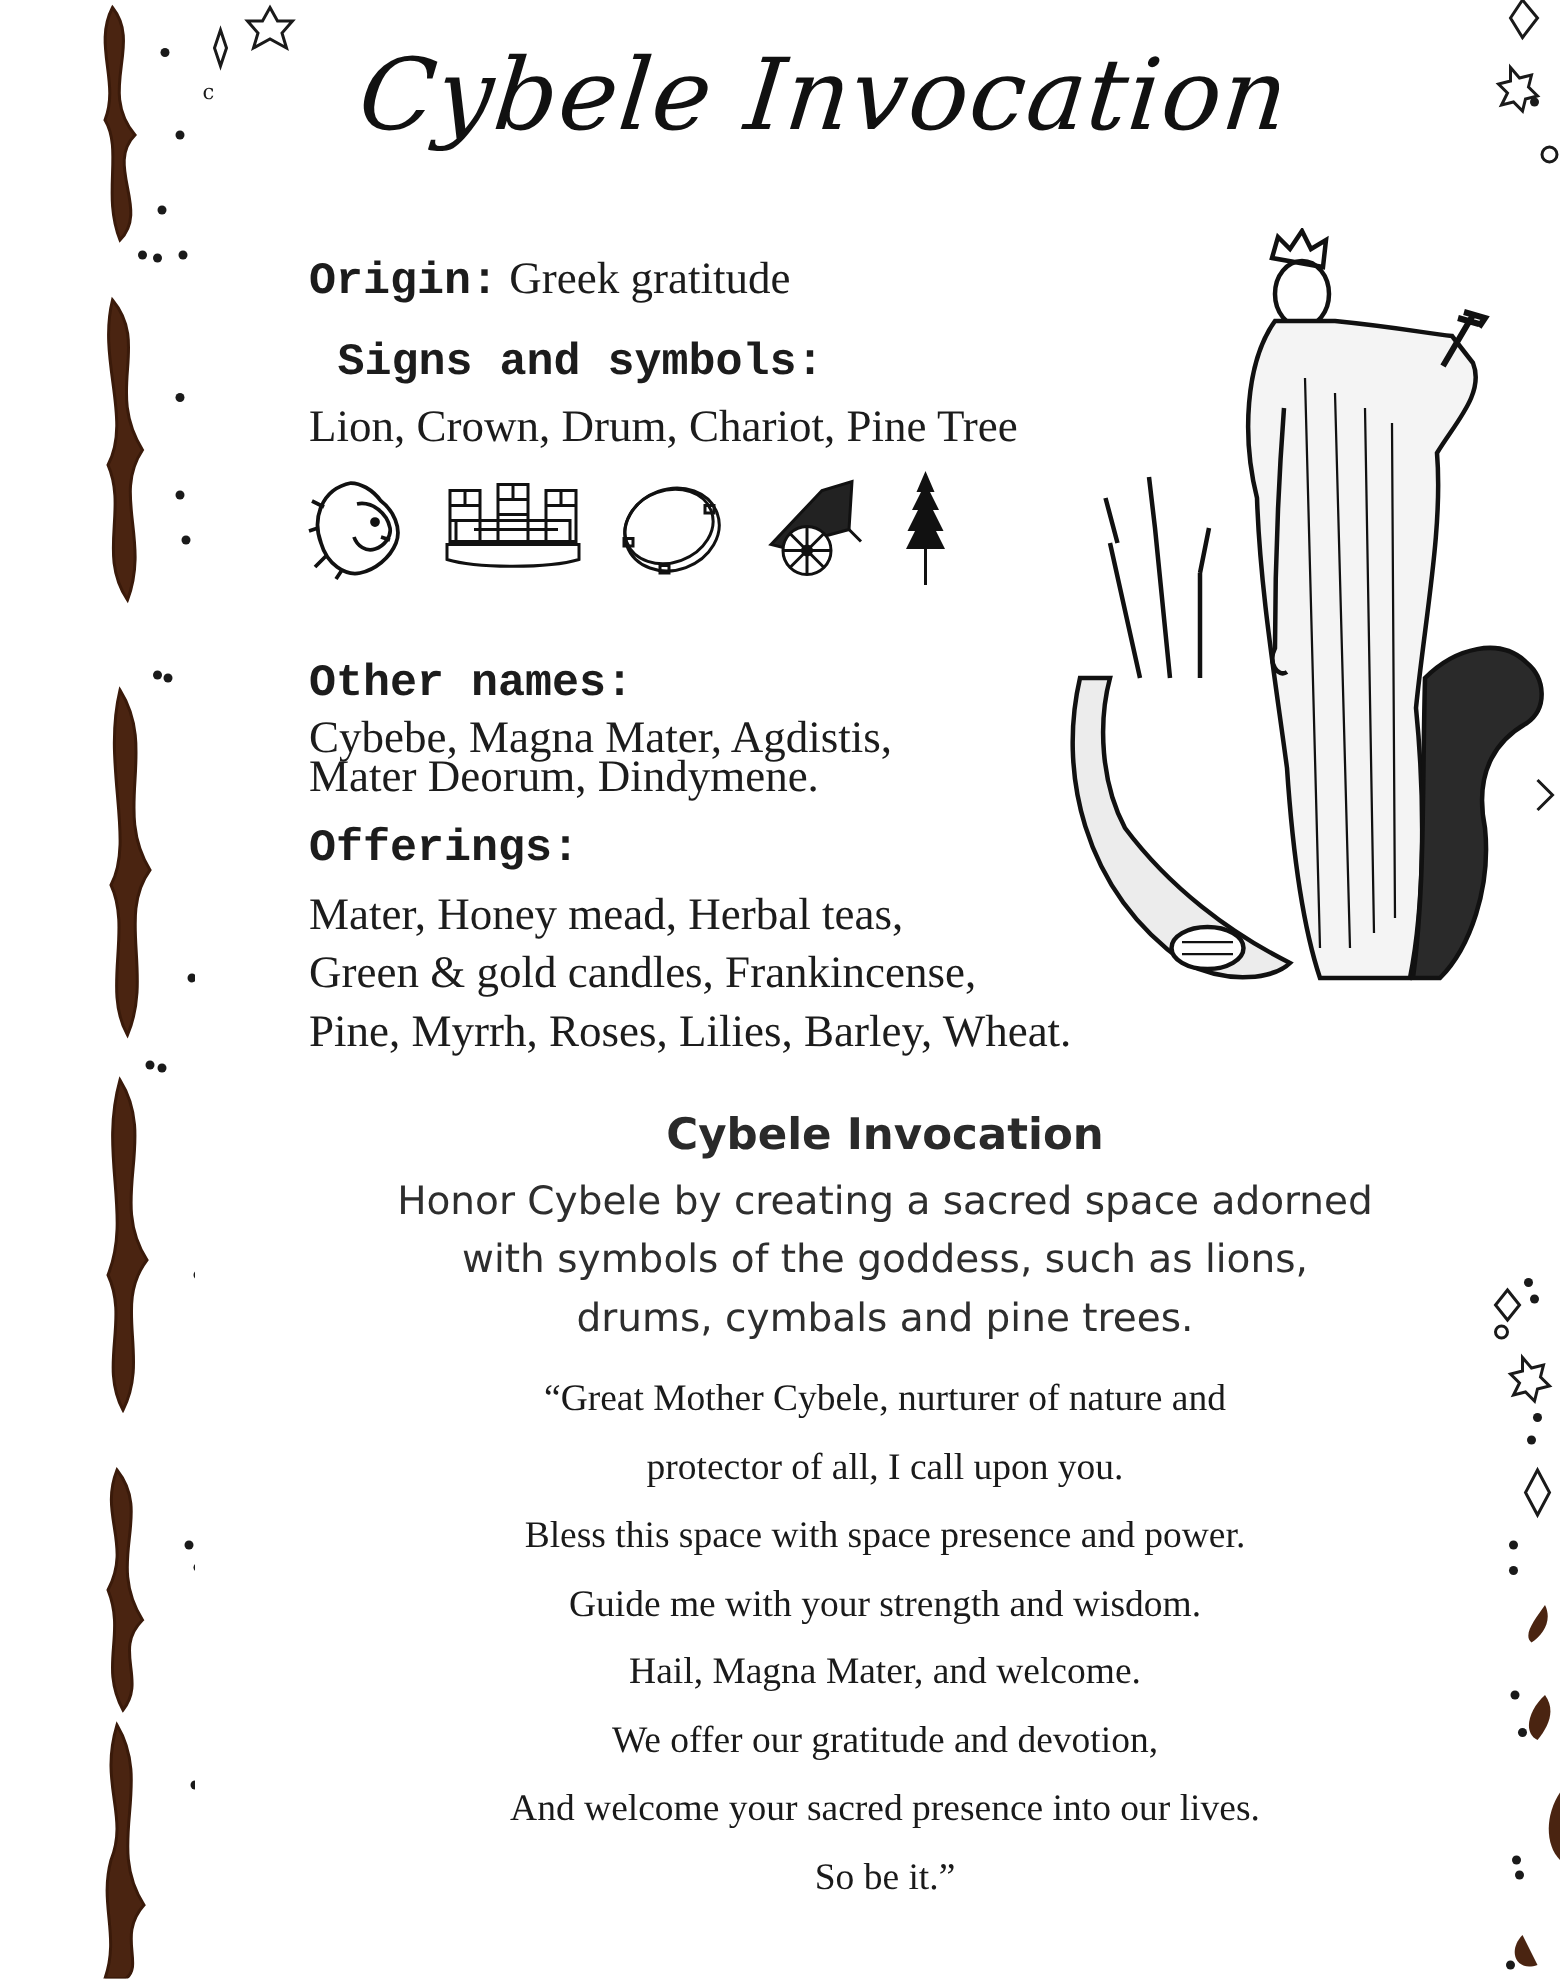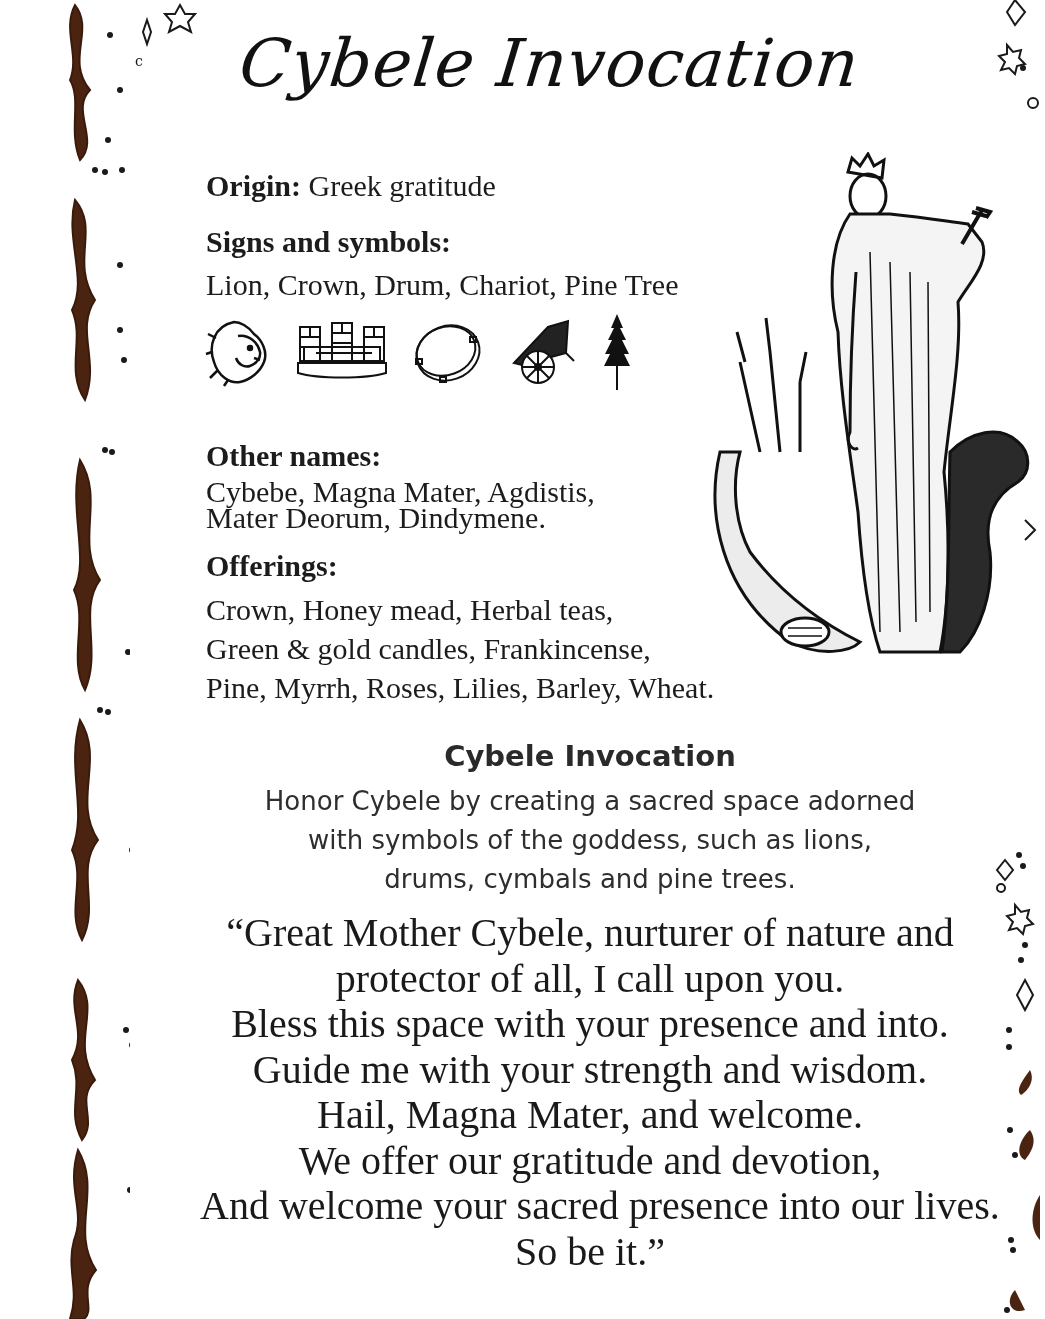--- a/index.html
+++ b/index.html
@@ -12,40 +12,40 @@
   
   .vine { position: absolute; left: 60px; top: 0; width: 70px; height: 1319px; }
   .deco-right { position: absolute; right: 0; top: 0; width: 60px; height: 1319px; }
 
   .title {
     position: absolute; left: 240px; top: 14px; width: 720px;
     font-family: "DejaVu Serif", serif; font-style: italic;
     font-size: 66px; line-height: 100px; letter-spacing: 1px;
     color: #111; transform: skewX(-6deg);
   }
-  .field-label { font-weight: bold; }
+  .field-label { font-weight: bold; font-family: Liberation Mono, monospace; }
   .line { position: absolute; left: 206px; font-size: 30px; line-height: 36px; white-space: nowrap; color: #1c1c1c; }
 
   .symbols { position: absolute; left: 204px; top: 312px; height: 80px; display: flex; align-items: center; gap: 22px; }
   .symbols svg { display: block; }
 
   .illustration { position: absolute; left: 700px; top: 152px; width: 345px; height: 520px; }
 
   .inv-heading {
     position: absolute; left: 200px; width: 780px; top: 736px; text-align: center;
     font-family: "DejaVu Sans", sans-serif; font-size: 29px; font-weight: bold; color: #2a2a2a;
     line-height: 40px;
   }
   .inv-desc {
     position: absolute; left: 200px; width: 780px; top: 782px; text-align: center;
     font-family: "DejaVu Sans", sans-serif; font-size: 26px; line-height: 39px; color: #2e2e2e;
   }
   .prayer {
     position: absolute; left: 200px; width: 780px; top: 910px; text-align: center;
-    font-size: 40px; line-height: 45.5px; color: #1a1a1a;
+    font-size: 25px; line-height: 45.5px; color: #1a1a1a;
   }
   .prayer div { white-space: nowrap; }
 </style>
 </head>
 <body>
 
 <svg class="vine" viewBox="0 0 70 1319" preserveAspectRatio="none">
   <g fill="#4a2411" stroke="#3a1a0a" stroke-width="2">
     <path d="M15 5 C35 30 5 60 30 90 C10 110 40 140 20 160 C8 130 22 100 10 80 C20 55 2 30 15 5 Z"></path>
     <path d="M15 200 C40 230 10 260 35 300 C15 330 40 360 25 400 C5 370 25 340 12 310 C28 280 5 240 15 200 Z"></path>
@@ -124,21 +124,21 @@
     <path d="M30 1290 C20 1300 25 1315 40 1310 Z"></path>
   </g>
 </svg>
 
 <div class="title">Cybele Invocation</div>
 
 <div class="line" style="top:168px;">
   <span class="field-label">Origin:</span>
   <span>Greek gratitude</span>
 </div>
-<div class="line field-label" style="top:224px;">Signs and symbols:</div>
+<div class="line field-label" style="top:224px;margin-left:19px;">Signs and symbols:</div>
 <div class="line" style="top:267px;">Lion, Crown, Drum, Chariot, Pine Tree</div>
 
 <div class="symbols">
   <svg width="70" height="72" viewBox="0 0 70 72">
     <g fill="none" stroke="#111" stroke-width="2.5">
       <path d="M30 6 C10 10 4 30 10 46 C14 60 26 68 36 66 C46 64 56 56 60 46 C64 36 58 24 50 18 C44 10 36 6 30 6 Z"></path>
       <path d="M34 20 C44 18 54 26 56 36 C57 42 52 48 46 50 C40 52 34 48 32 42"></path>
       <path d="M12 22 L4 18 M8 36 L2 38 M14 54 L6 62 M24 64 L20 70"></path>
       <circle cx="46" cy="32" r="2" fill="#111"></circle>
       <path d="M50 42 L56 44"></path>
@@ -176,21 +176,21 @@
     <path d="M15 2 L21 16 L18 16 L24 28 L20 28 L27 42 L22 42 L28 54 L2 54 L8 42 L3 42 L10 28 L6 28 L12 16 L9 16 Z" fill="#111"></path>
     <rect x="14" y="54" width="2" height="24" fill="#111"></rect>
   </svg>
 </div>
 
 <div class="line field-label" style="top:408px;margin-top:30px;">Other names:</div>
 <div class="line" style="top:474px;">Cybebe, Magna Mater, Agdistis,</div>
 <div class="line" style="top:500px;">Mater Deorum, Dindymene.</div>
 
 <div class="line field-label" style="top:548px;">Offerings:</div>
-<div class="line" style="top:592px;">Crown, Honey mead, Herbal teas,</div>
+<div class="line" style="top:592px;">Mater, Honey mead, Herbal teas,</div>
 <div class="line" style="top:631px;">Green &amp; gold candles, Frankincense,</div>
 <div class="line" style="top:670px;">Pine, Myrrh, Roses, Lilies, Barley, Wheat.</div>
 
 <svg class="illustration" viewBox="0 0 345 520">
   <g fill="none" stroke="#111" stroke-width="3">
 
     <path d="M148 20 L152 6 L160 14 L168 2 L174 14 L184 8 L182 26 Z" fill="#fff"></path>
     <ellipse cx="168" cy="44" rx="18" ry="22"></ellipse>
 
     <path d="M150 62 C130 90 128 140 138 180 C140 240 150 300 158 360 C162 420 170 470 180 500 L240 500 C250 450 250 380 244 320 C250 260 262 200 258 150 C270 130 290 110 282 90 L268 72 C250 70 230 66 190 62 Z" fill="#f4f4f4"></path>
@@ -211,19 +211,19 @@
 <div class="inv-heading">Cybele Invocation</div>
 <div class="inv-desc">
   <div>Honor Cybele by creating a sacred space adorned</div>
   <div>with symbols of the goddess, such as lions,</div>
   <div>drums, cymbals and pine trees.</div>
 </div>
 
 <div class="prayer">
   <div>“Great Mother Cybele, nurturer of nature and</div>
   <div>protector of all, I call upon you.</div>
-  <div>Bless this space with your presence and into.</div>
+  <div>Bless this space with space presence and power.</div>
   <div>Guide me with your strength and wisdom.</div>
   <div>Hail, Magna Mater, and welcome.</div>
   <div>We offer our gratitude and devotion,</div>
   <div>And welcome your sacred presence into our lives.</div>
   <div>So be it.”</div>
 </div>
 
 </body></html>

